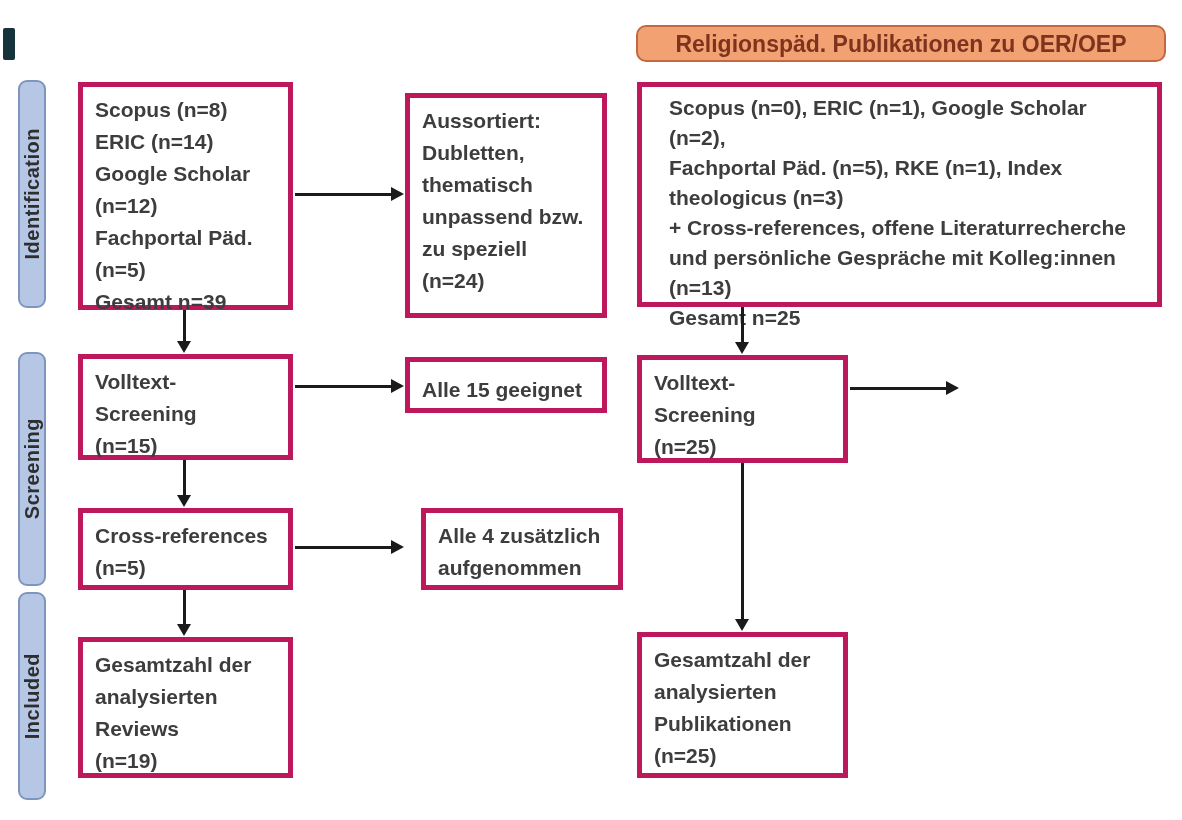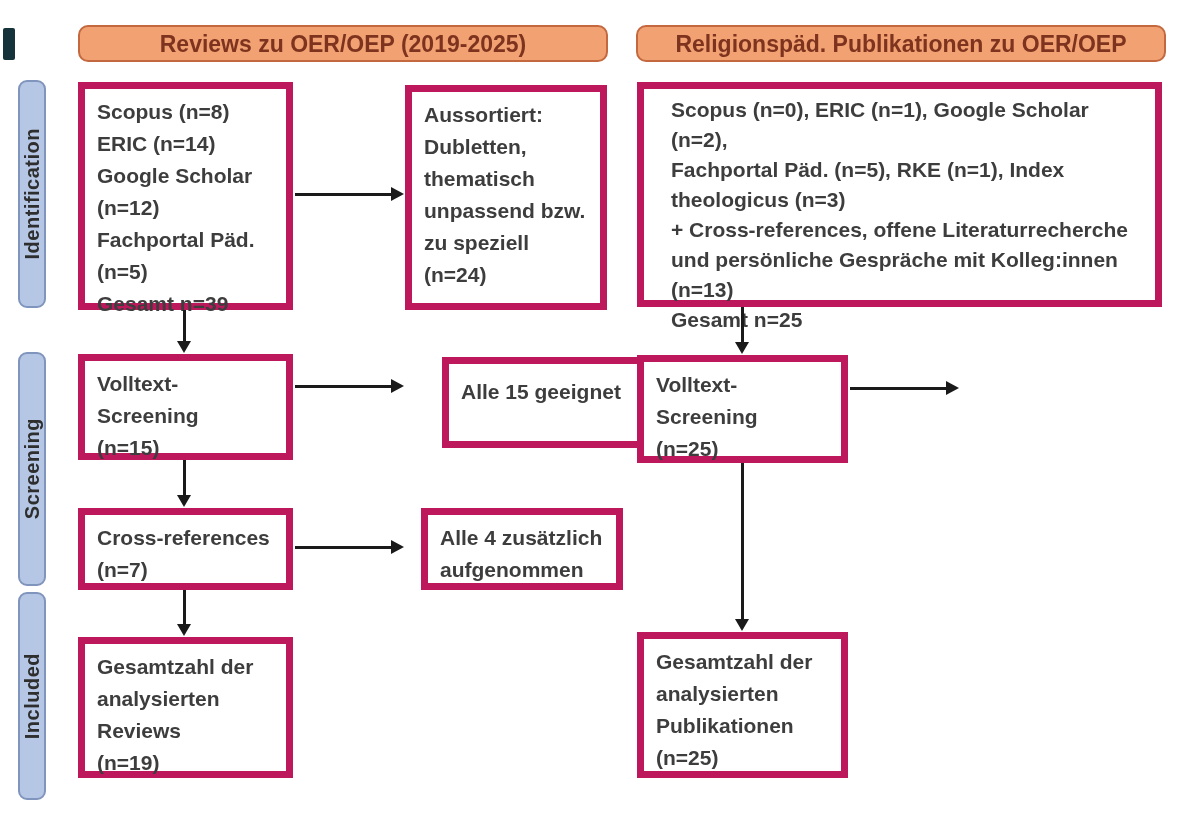--- a/index.html
+++ b/index.html
@@ -38,21 +38,21 @@
     transform:rotate(180deg);
     font-size:20px;
     font-weight:700;
     color:#2e2e2e;
     letter-spacing:.5px;
     white-space:nowrap;
   }
   .box{
     position:absolute;
     background:#ffffff;
-    border:7px solid #be185d;
+    border:5px solid #be185d;
     box-sizing:border-box;
     color:#3d3d3d;
     font-size:21px;
     font-weight:700;
     line-height:32px;
     padding:7px 12px;
     white-space:pre-line;
   }
   .box.small-lh{line-height:30px;padding:6px 27px;}
   .arrow-h{position:absolute;height:3px;background:#1a1a1a;}
@@ -72,52 +72,51 @@
     background:#16323b;border-radius:2px;
   }
 </style>
 </head>
 <body>
 
 <div id="canvas">
 
   <div class="corner-artifact"></div>
 
-  <div class="banner" style="left:78px;top:25px;width:530px;">Reviews zu OER/OEP (2019-2025)</div>
   <div class="banner" style="left:636px;top:25px;width:530px;">Religionspäd. Publikationen zu OER/OEP</div>
 
   <div class="stage" style="top:80px;height:228px;">
     <span>Identification</span>
   </div>
   <div class="stage" style="top:352px;height:234px;">
     <span>Screening</span>
   </div>
   <div class="stage" style="top:592px;height:208px;">
     <span>Included</span>
   </div>
 
   <div class="box" style="left:78px;top:82px;width:215px;height:228px;">Scopus (n=8)
 ERIC (n=14)
 Google Scholar
 (n=12)
 Fachportal Päd.
 (n=5)
 Gesamt n=39</div>
-  <div class="box" style="left:405px;top:85px;width:202px;height:225px;">Aussortiert:
+  <div class="box" style="left:405px;top:93px;width:202px;height:225px;">Aussortiert:
 Dubletten,
 thematisch
 unpassend bzw.
 zu speziell
 (n=24)</div>
   <div class="box" style="left:78px;top:354px;width:215px;height:106px;">Volltext-
 Screening
 (n=15)</div>
-  <div class="box" style="left:405px;top:357px;width:202px;height:91px;padding-top:12px;margin-left:37px;">Alle 15 geeignet</div>
+  <div class="box" style="left:405px;top:357px;width:202px;height:56px;padding-top:12px;">Alle 15 geeignet</div>
   <div class="box" style="left:78px;top:508px;width:215px;height:82px;">Cross-references
-(n=7)</div>
+(n=5)</div>
   <div class="box" style="left:405px;top:508px;width:202px;height:82px;margin-left:16px;">Alle 4 zusätzlich
 aufgenommen</div>
   <div class="box" style="left:78px;top:637px;width:215px;height:141px;">Gesamtzahl der
 analysierten
 Reviews
 (n=19)</div>
 
   <div class="box small-lh" style="left:637px;top:82px;width:525px;height:225px;">Scopus (n=0), ERIC (n=1), Google Scholar (n=2),
 Fachportal Päd. (n=5), RKE (n=1), Index
 theologicus (n=3)

